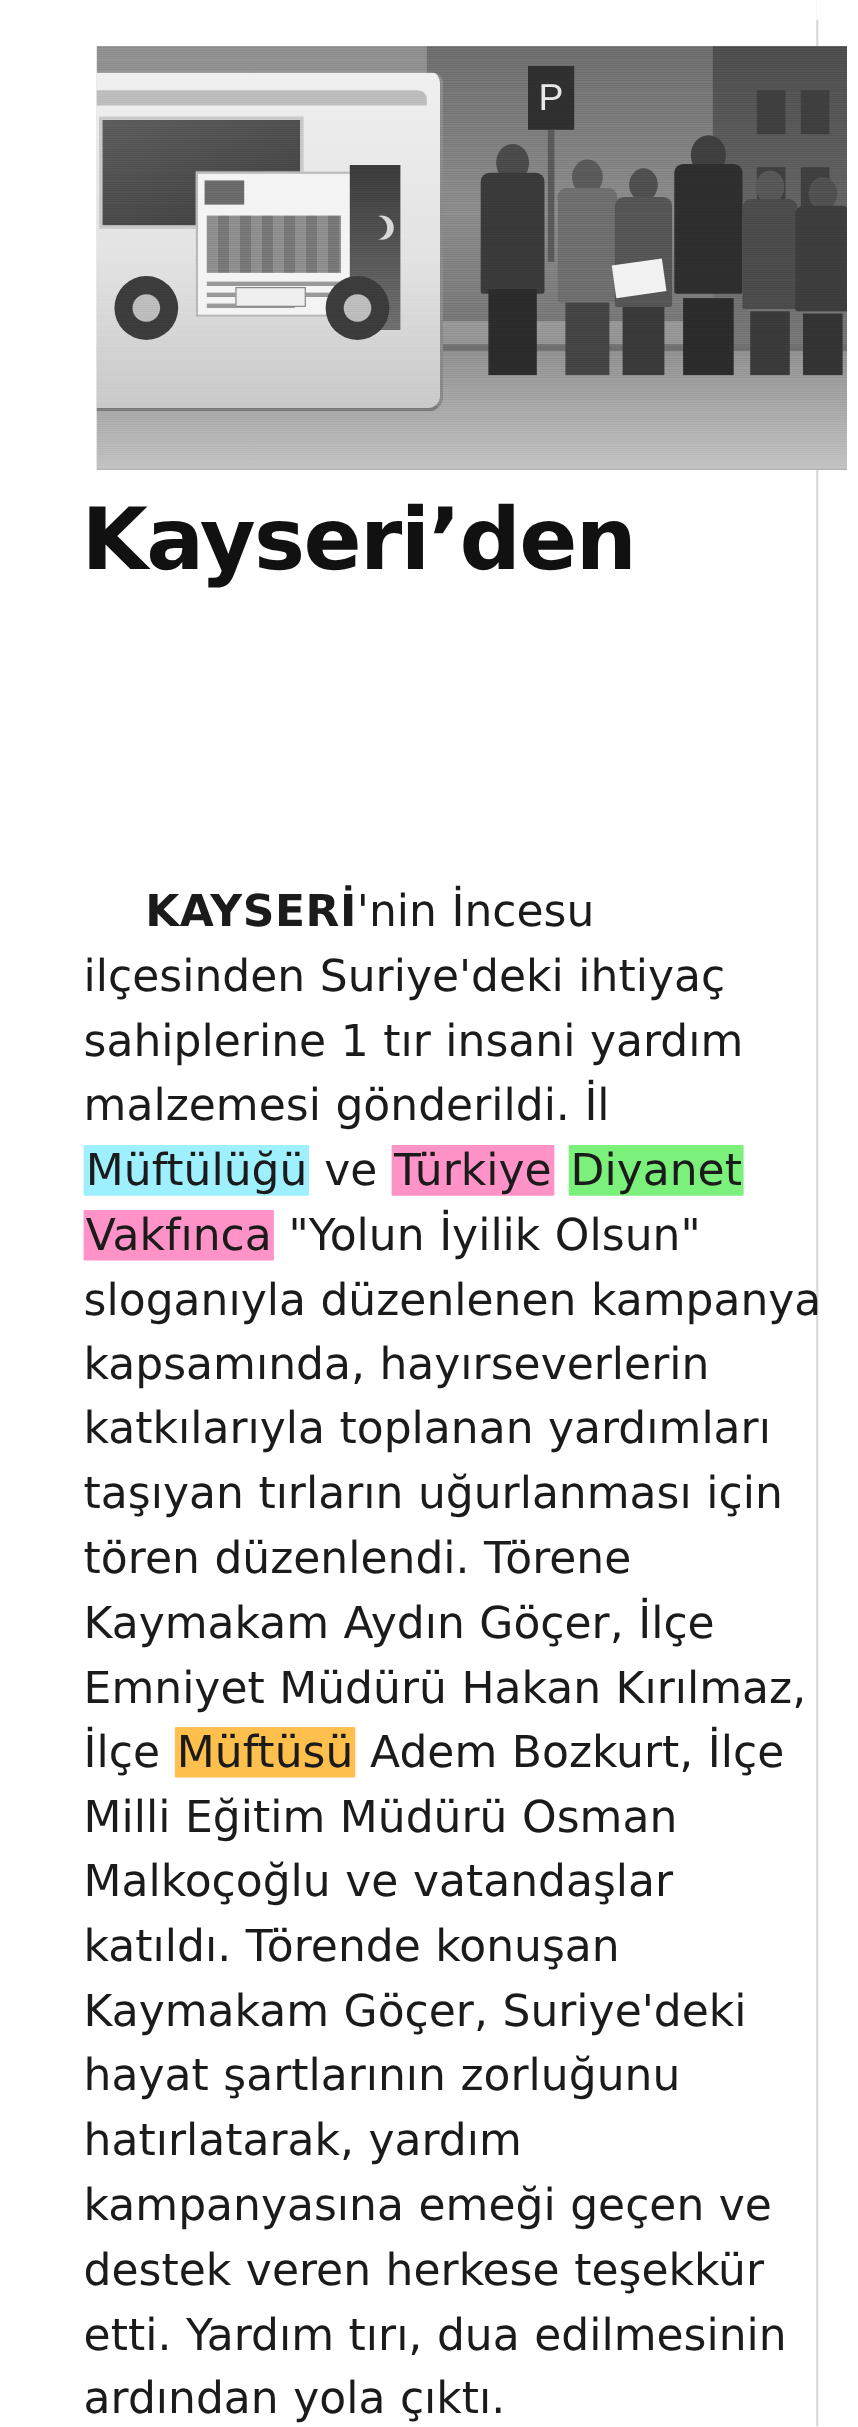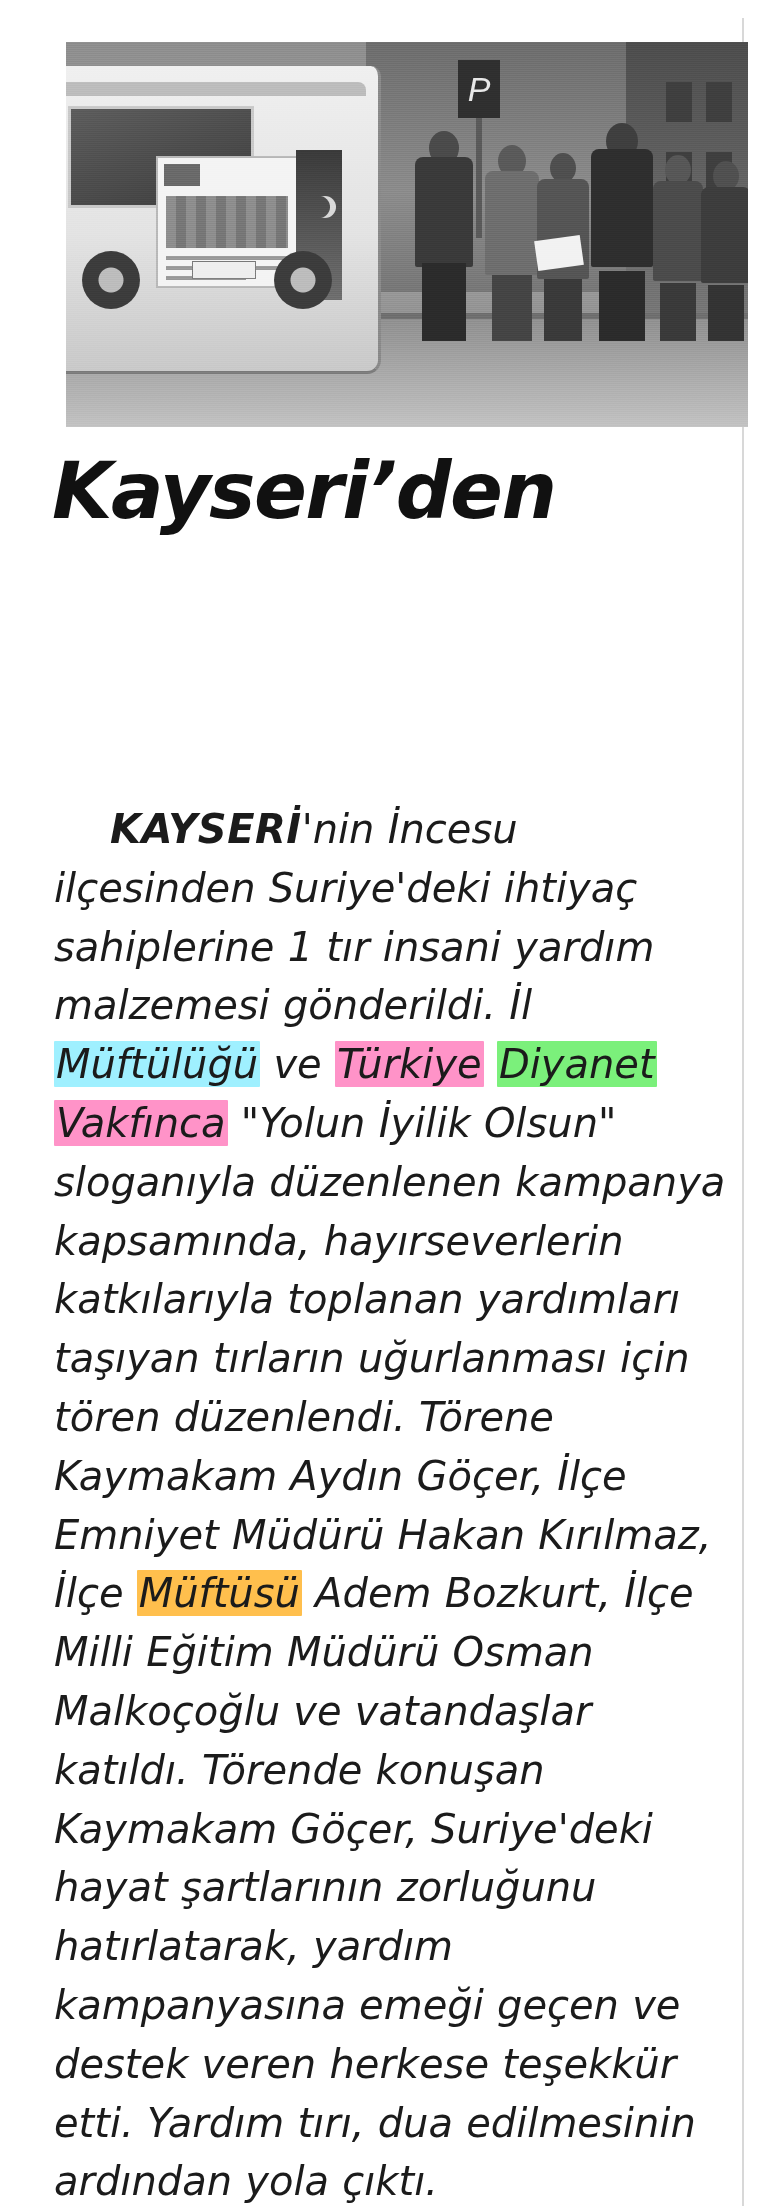--- a/index.html
+++ b/index.html
@@ -49,25 +49,24 @@
     position: absolute;
     left: 742px;
     top: 0;
     width: 38px;
     height: 18px;
     background: #ffffff;
   }
 
   .clip {
     position: absolute;
-    left: 18px;
+    left: 40px;
     top: 0px;
     width: 712px;
     height: 2206px;
-    font-style: italic;
   }
 
   
   .photo {
     position: absolute;
     left: 48px;
     top: 42px;
     width: 682px;
     height: 385px;
     overflow: hidden;

